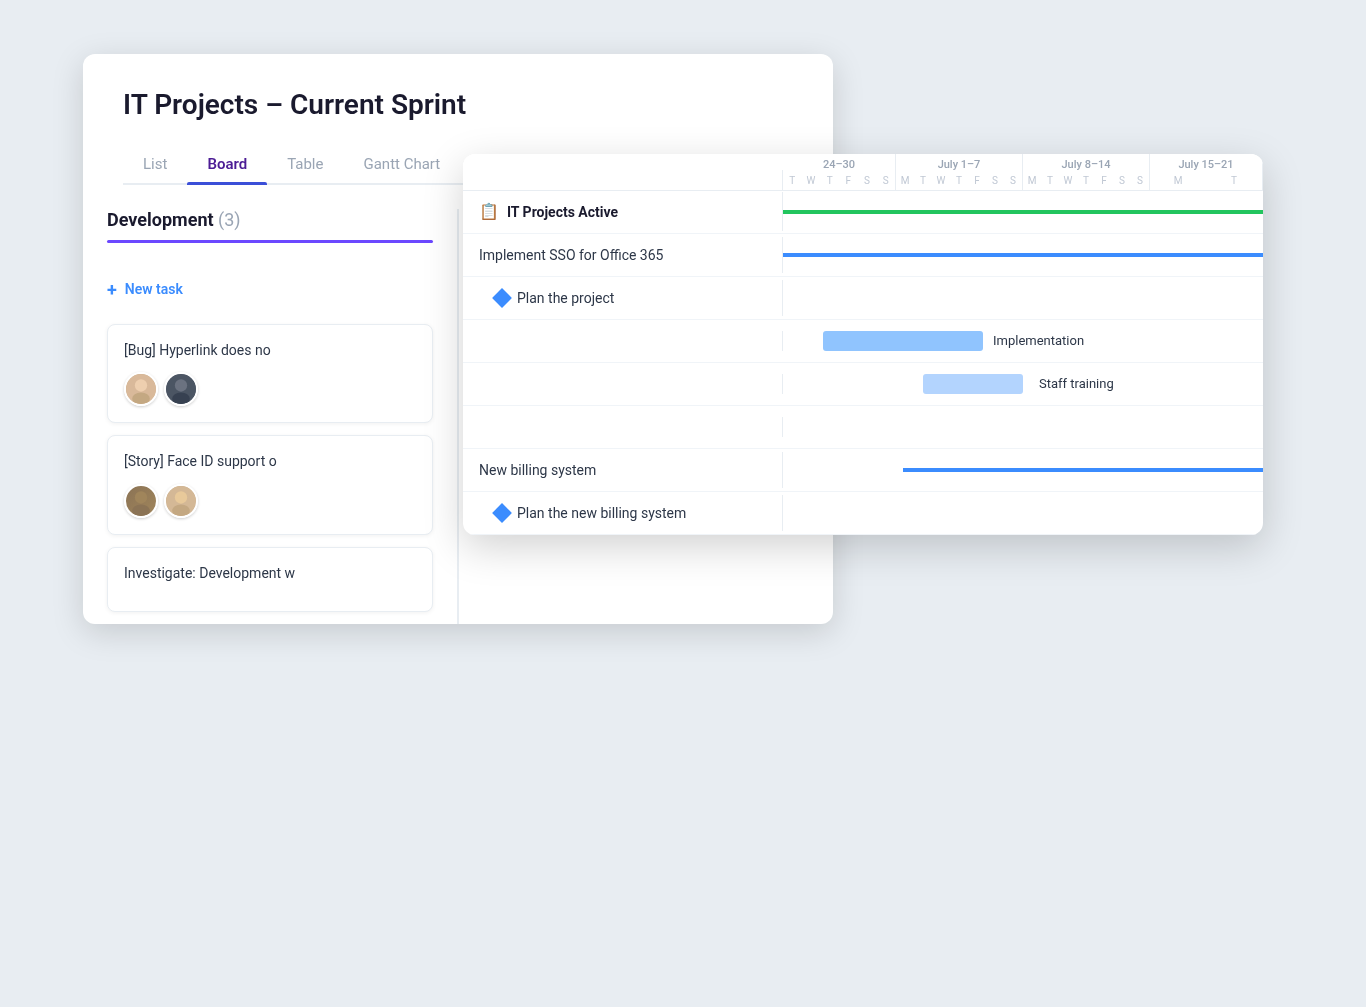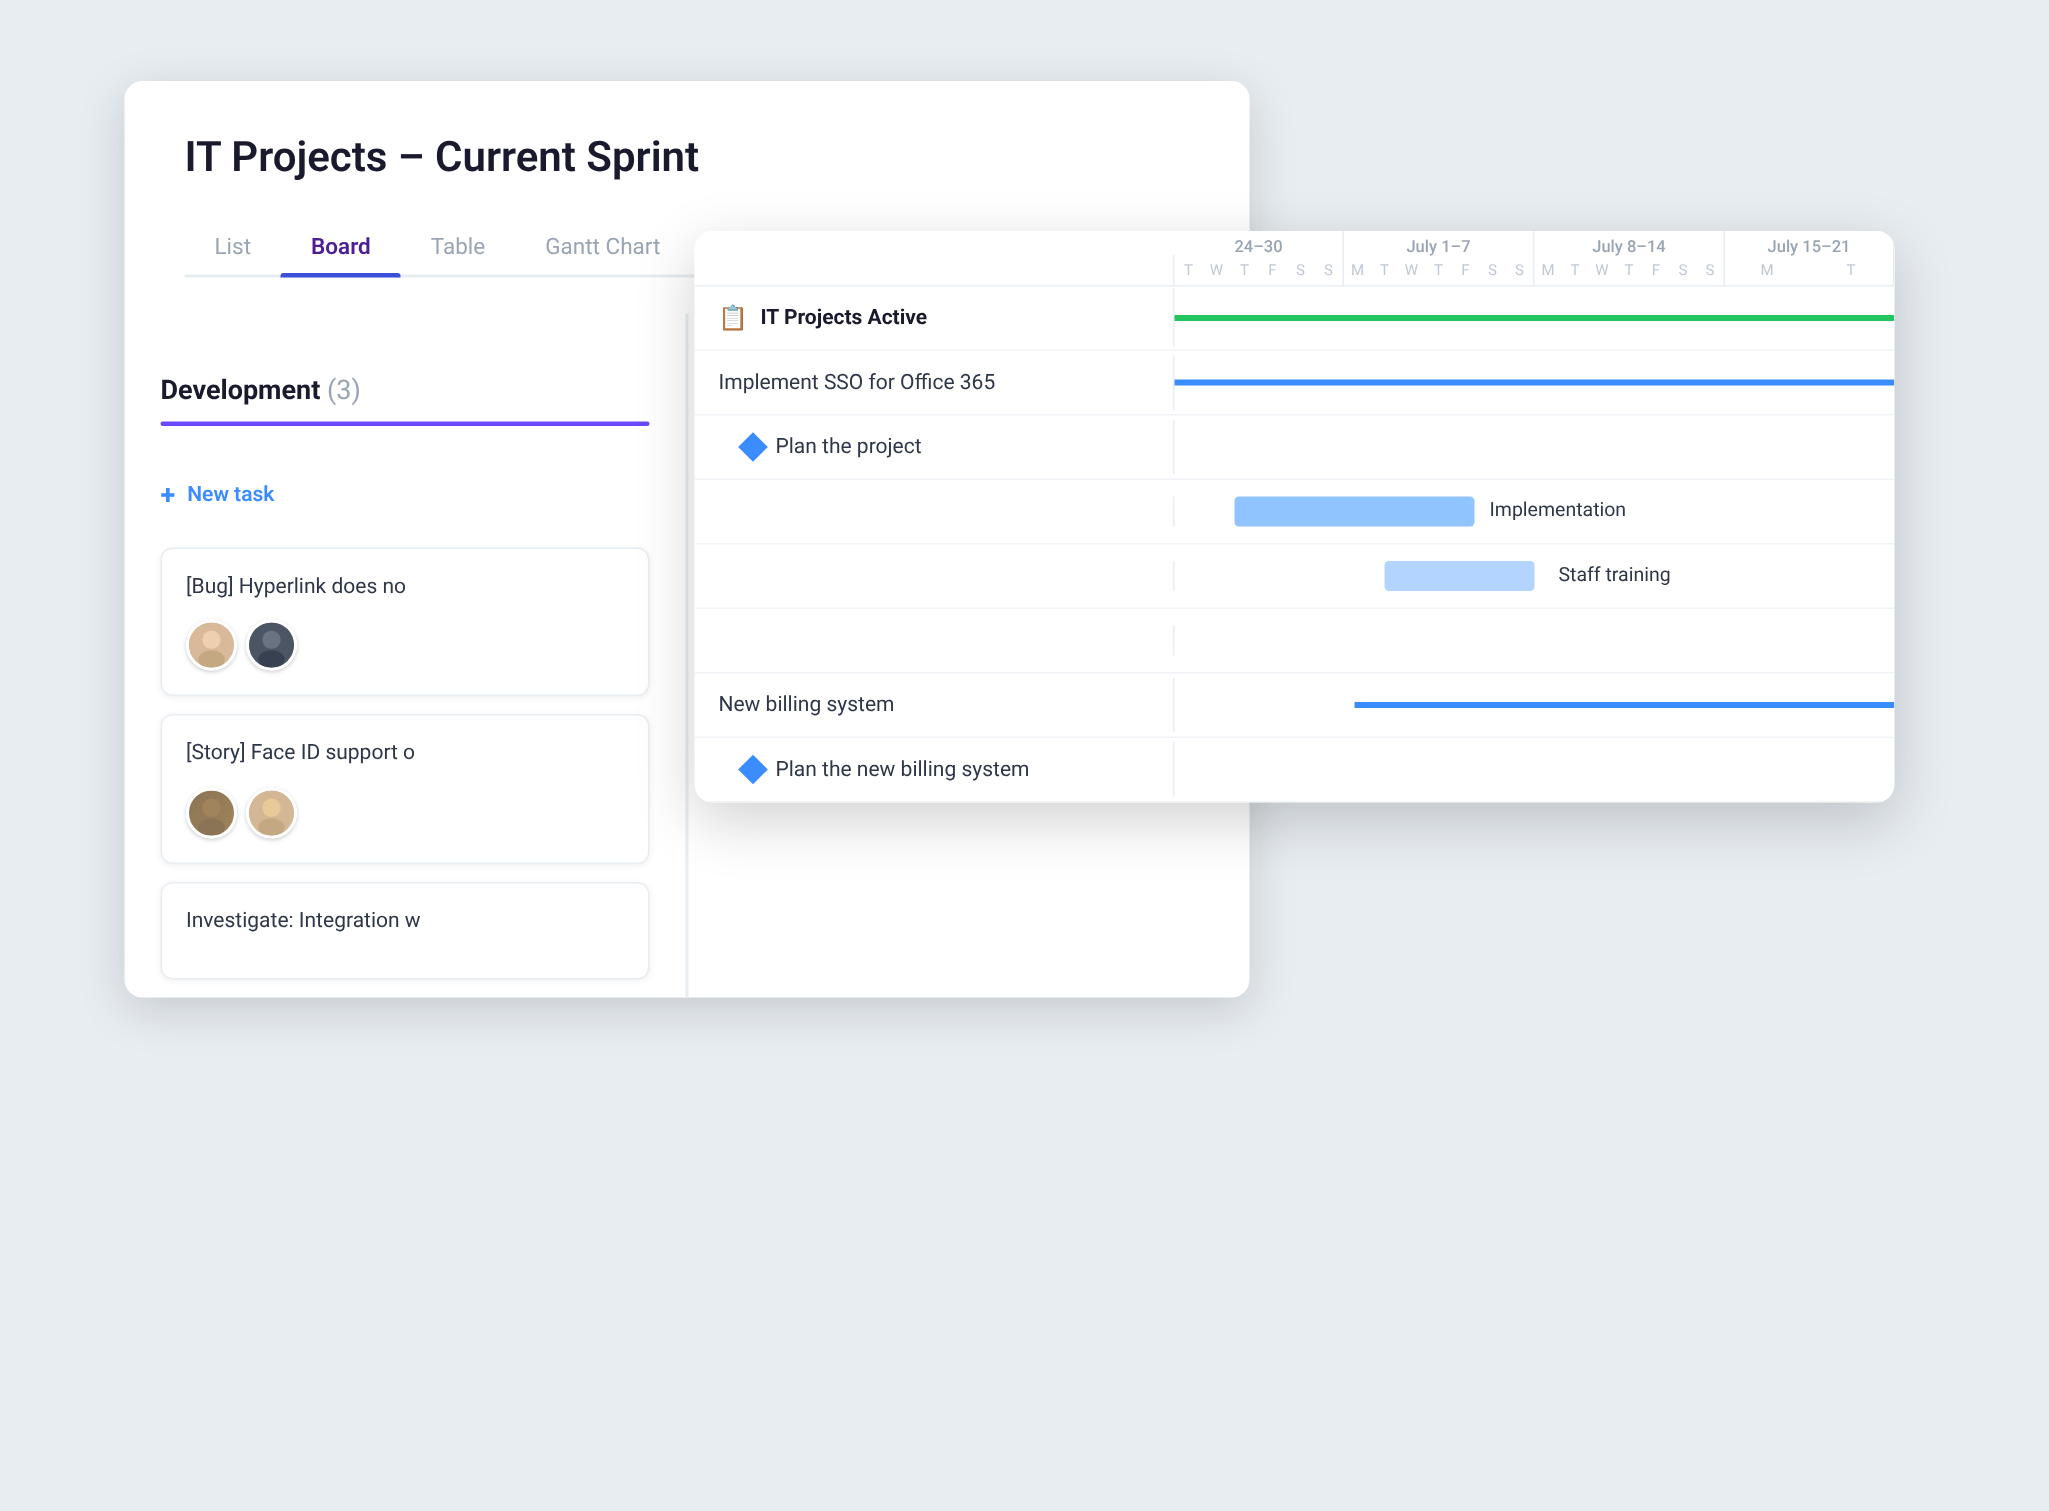--- a/index.html
+++ b/index.html
@@ -87,21 +87,20 @@
 
     .column-divider {
       width: 2px;
       background: #e8edf2;
       margin: 0;
     }
 
     .column-header {
       margin-bottom: 16px;
       padding-bottom: 12px;
-      margin-top: 41px;
     }
 
     .column-title {
       font-size: 18px;
       font-weight: 700;
       color: #1a1a2e;
     }
 
     .column-count {
       color: #9aa5b4;
@@ -440,21 +439,21 @@
                   <circle cx="17" cy="17" r="17" fill="#d4b896"></circle>
                   <circle cx="17" cy="13" r="7" fill="#e8c99a"></circle>
                   <ellipse cx="17" cy="28" rx="10" ry="7" fill="#c4a882"></ellipse>
                 </svg>
               </div>
             </div>
           </div>
         </div>
 
         <div class="task-card">
-          <div class="task-title">Investigate: Integration w</div>
+          <div class="task-title">Investigate: Development w</div>
         </div>
       </div>
 
       <div class="column-divider"></div>
 
       <div class="board-column">
         <div class="column-header">
           <div class="column-title">
             Testing <span class="column-count">(2)</span>
           </div>

